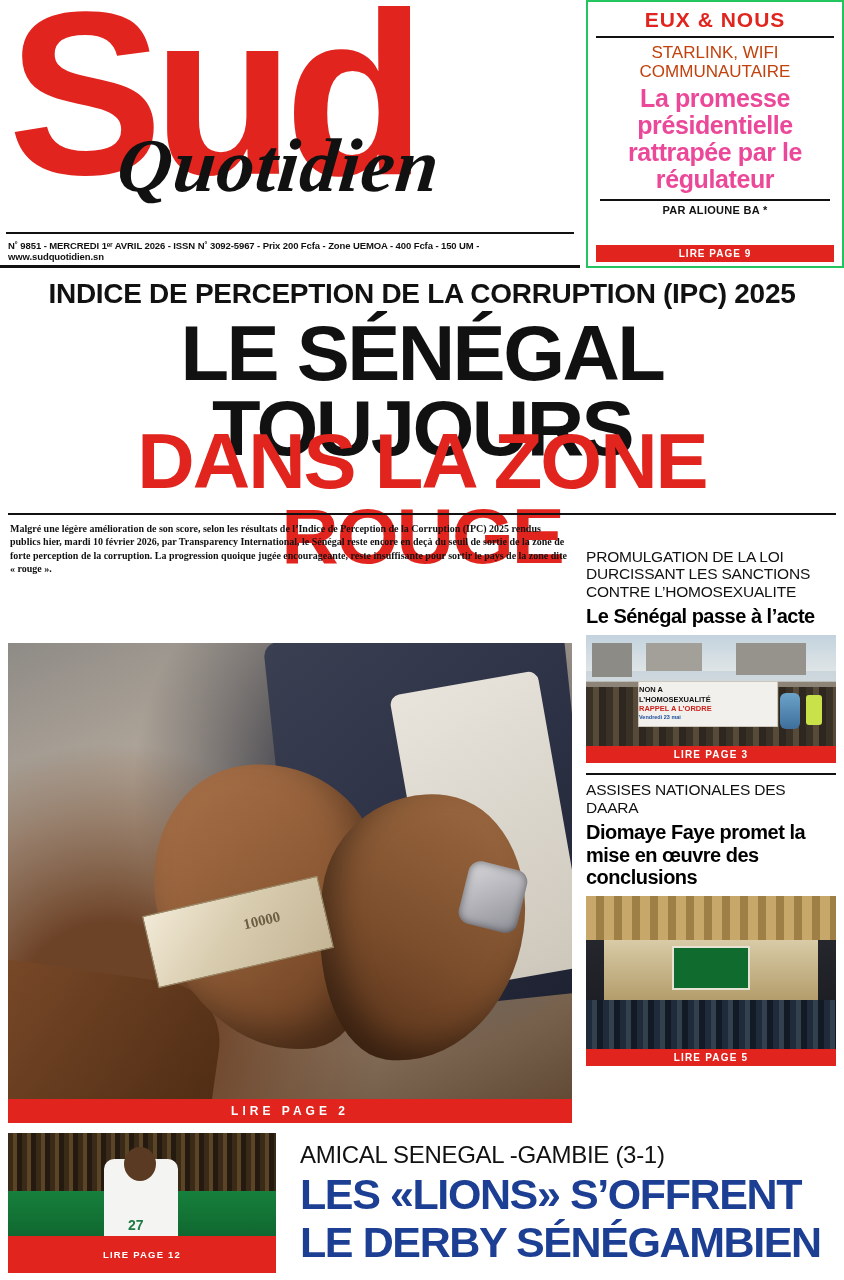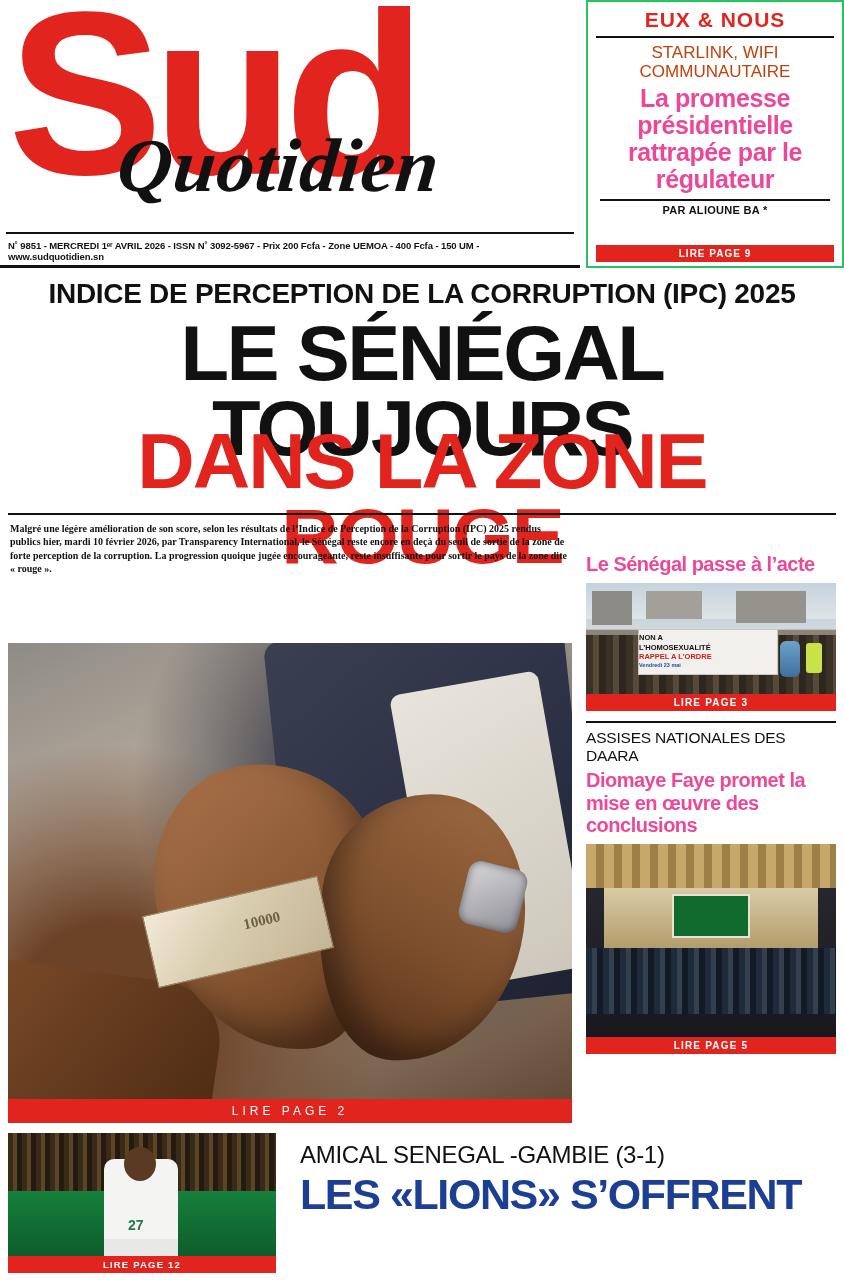--- a/index.html
+++ b/index.html
@@ -140,32 +140,32 @@
     position: absolute; left: 140px; top: 252px; width: 180px; height: 74px;
     background: linear-gradient(135deg, #f2ead7 0%, #d9cdb0 45%, #c4b595 100%);
     transform: rotate(-13deg); border: 1px solid #9b8c6c;
   }
   .mp-note-num {
     position: absolute; left: 96px; top: 22px; font-size: 15px; font-weight: bold;
     color: #6b5f43; font-family: "Liberation Serif", serif;
   }
   .photo-caption {
     position: absolute; left: 0; bottom: 0; width: 100%; background: #e1241d;
-    color: #fff; font-size: 12px; font-weight: normal; letter-spacing: 4px;
+    color: #fff; font-size: 12px; font-weight: bold; letter-spacing: 4px;
     text-align: center; padding: 5px 0;
   }
 
   
   .rcol { position: absolute; left: 586px; top: 548px; width: 250px; }
   .r-divider { width: 100%; height: 2px; background: #111; margin: 10px 0 6px 0; }
   .r-kicker {
     font-size: 15.5px; color: #111; line-height: 1.12; letter-spacing: -0.2px;
   }
   .r-title {
-    font-size: 20px; font-weight: bold; color: #ec4899; line-height: 1.12;
+    font-size: 20px; font-weight: bold; color: #000000; line-height: 1.12;
     margin-top: 5px; letter-spacing: -0.5px;
   }
   .r-photo { position: relative; width: 250px; overflow: hidden; margin-top: 8px; }
   .r-photo .readmore {
     position: absolute; left: 0; bottom: 0; width: 100%; background: #e1241d;
     color: #fff; text-align: center; font-size: 10px; font-weight: bold;
     letter-spacing: 1.2px; padding: 3px 11px;
   }
   
   .ph-protest { height: 128px; background: linear-gradient(#b9cbd8 0%, #cfd8dd 36%, #8e8477 37%, #6d6257 100%); }
@@ -179,21 +179,21 @@
     background: #f2f0ec; border: 1px solid #ccc6bb; color: #111;
     font-size: 7.5px; font-weight: bold; text-align: left; line-height: 1.25; padding-top: 3px;
   }
   .ph-protest .banner .red { color: #cc1f1a; }
   .ph-protest .banner .date { color: #1b4f9c; font-size: 5.5px; }
   .ph-protest .vest { position: absolute; right: 14px; top: 60px; width: 16px; height: 30px;
     background: #c9e24a; border-radius: 3px; }
   .ph-protest .lady { position: absolute; right: 36px; top: 58px; width: 20px; height: 36px;
     background: linear-gradient(#6ca3c9, #3e6f9c); border-radius: 6px; }
   
-  .ph-assises { height: 210px; background: linear-gradient(#2b2b33, #16161c); }
+  .ph-assises { height: 170px; background: linear-gradient(#2b2b33, #16161c); }
   .ph-assises .ceiling { position: absolute; left: 0; top: 0; width: 100%; height: 44px;
     background: repeating-linear-gradient(90deg, #c8a86a 0 10px, #9e7f46 10px 18px); }
   .ph-assises .stage { position: absolute; left: 18px; top: 44px; width: 214px; height: 60px;
     background: linear-gradient(#d8cba6, #b49d6c); }
   .ph-assises .screen { position: absolute; left: 86px; top: 50px; width: 78px; height: 44px;
     background: #0f6b2e; border: 2px solid #e7e2d4; }
   .ph-assises .audience { position: absolute; left: 0; top: 104px; width: 100%; height: 66px;
     background: repeating-linear-gradient(90deg, #1f2a3a 0 6px, #33414f 6px 11px, #121a26 11px 17px); }
 
   
@@ -206,21 +206,21 @@
     background: linear-gradient(#16803c, #0b5426); }
   .sp-photo .player { position: absolute; left: 96px; top: 26px; width: 74px; height: 114px;
     background: linear-gradient(#f4f4f2 0 70%, #e8e8e6 70% 100%); border-radius: 10px 10px 0 0; }
   .sp-photo .head { position: absolute; left: 116px; top: 14px; width: 32px; height: 34px;
     background: #5a3a22; border-radius: 50%; }
   .sp-photo .num { position: absolute; left: 120px; top: 84px; font-size: 14px;
     font-weight: bold; color: #1f7a46; }
   .sp-photo .readmore {
     position: absolute; left: 0; bottom: 0; width: 100%; background: #e1241d;
     color: #fff; text-align: center; font-size: 9.5px; font-weight: bold;
-    letter-spacing: 1.2px; padding: 3px 0;
+    letter-spacing: 1.2px; padding: 13px 0;
   }
   .sp-text { position: absolute; left: 292px; top: 0; width: 536px; }
   .sp-kicker { font-size: 24px; color: #111; letter-spacing: -0.3px; margin-top: 8px; }
   .sp-title { font-size: 43px; font-weight: bold; color: #1c3f94; line-height: 1.02;
     letter-spacing: -1.4px; margin-top: 4px; }
 </style>
 </head>
 <body>
 
 <div class="page">
@@ -260,20 +260,21 @@
     <div class="mp-watch"></div>
     <div class="mp-note">
       <span class="mp-note-num">10000</span>
     </div>
     <div class="photo-caption">LIRE PAGE 2</div>
   </div>
 
   <div class="rcol">
 
     <div>
+      <div class="r-kicker">PROMULGATION DE LA LOI DURCISSANT LES SANCTIONS CONTRE L’HOMOSEXUALITE</div>
       <div class="r-title">Le Sénégal passe à l’acte</div>
       <div class="r-photo ph-protest">
         <div class="sky"></div>
         <div class="bldg" style="left:6px;width:40px;height:34px;"></div>
         <div class="bldg" style="left:60px;width:56px;height:28px;background:#a3a09a;"></div>
         <div class="bldg" style="left:150px;width:70px;height:32px;background:#96938d;"></div>
         <div class="crowd"></div>
         <div class="banner">
           <div>NON A</div>
           <div>L’HOMOSEXUALITÉ</div>
@@ -307,16 +308,17 @@
       <div class="crowd2"></div>
       <div class="pitch"></div>
       <div class="player"></div>
       <div class="head"></div>
       <div class="num">27</div>
       <div class="readmore">LIRE PAGE 12</div>
     </div>
     <div class="sp-text">
       <div class="sp-kicker">AMICAL SENEGAL -GAMBIE (3-1)</div>
       <div class="sp-title">LES «LIONS» S’OFFRENT</div>
+      <div class="sp-title">LE DERBY SÉNÉGAMBIEN</div>
     </div>
   </div>
 
 </div>
 
 </body></html>

